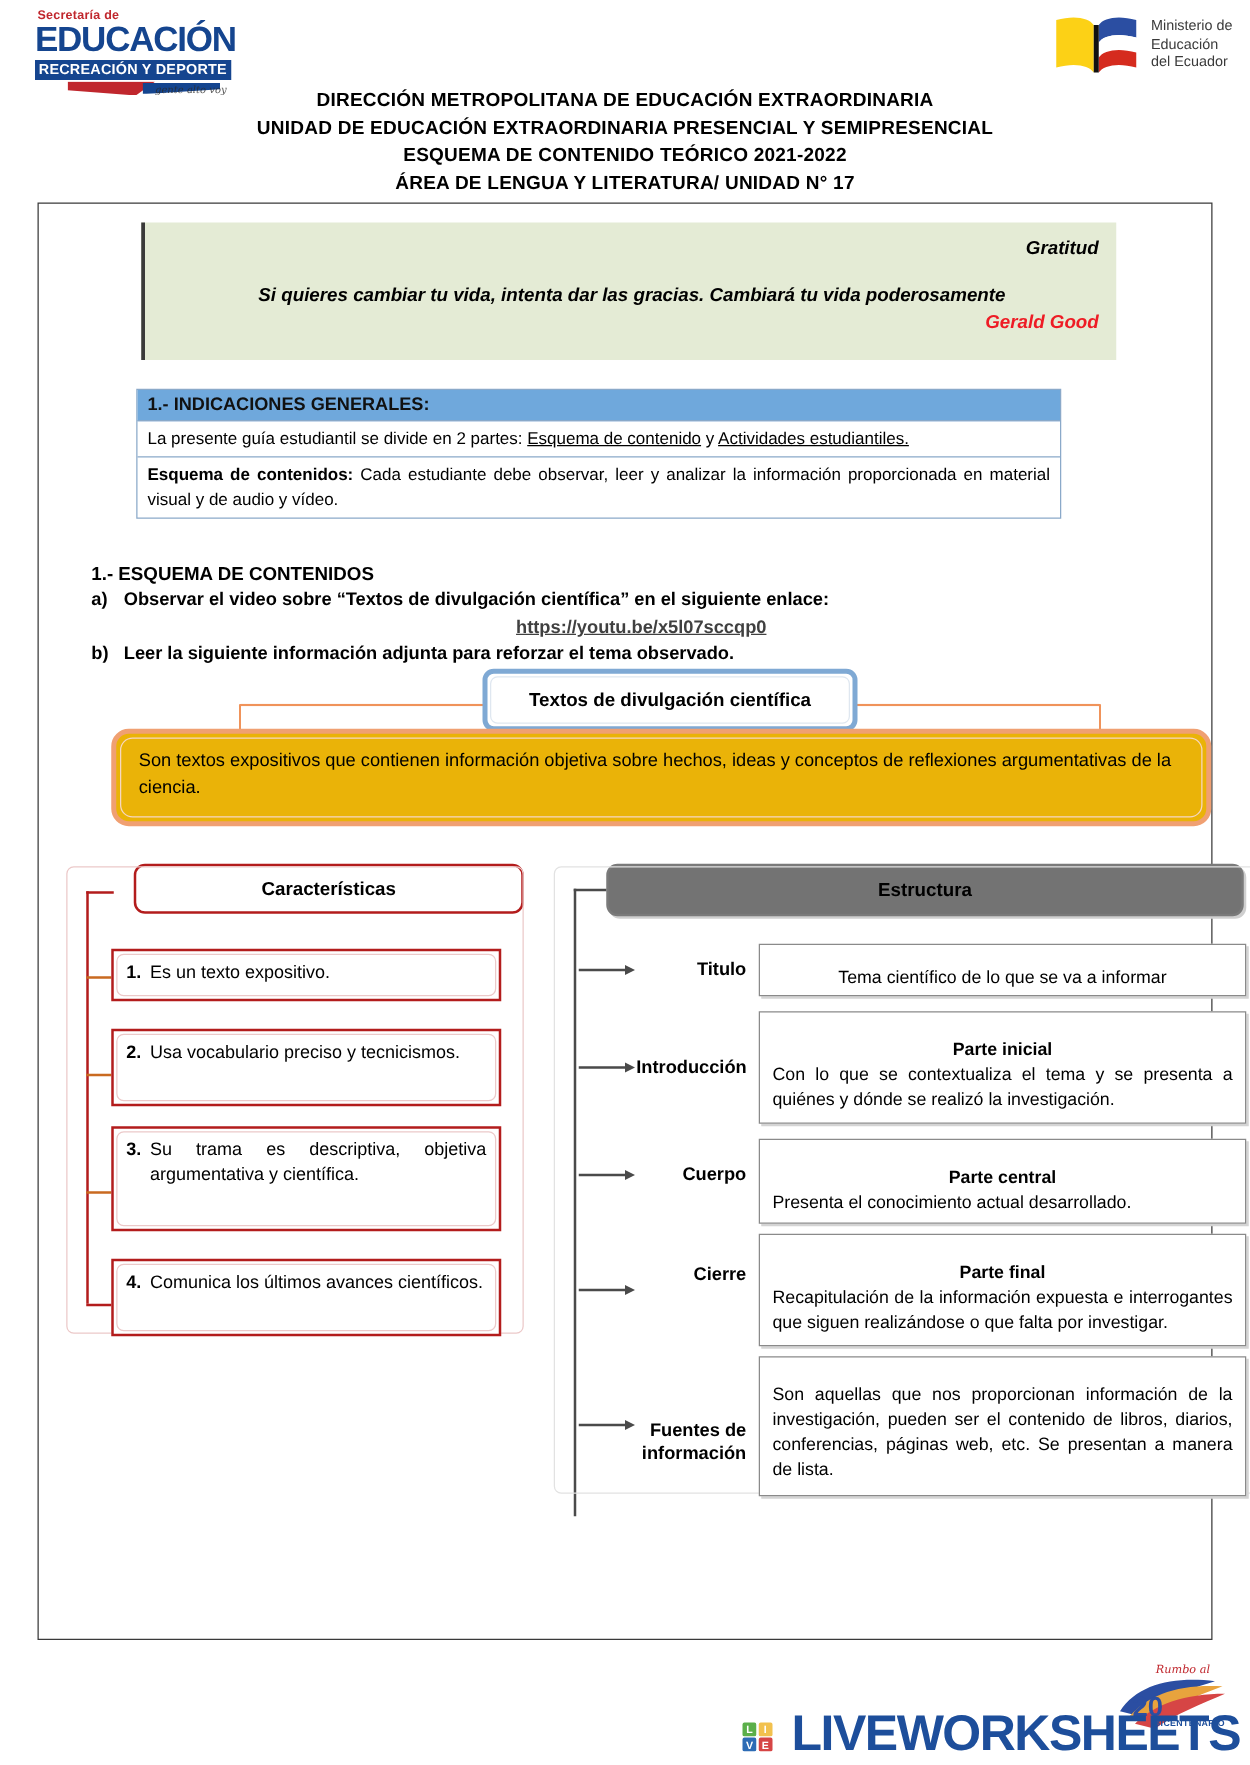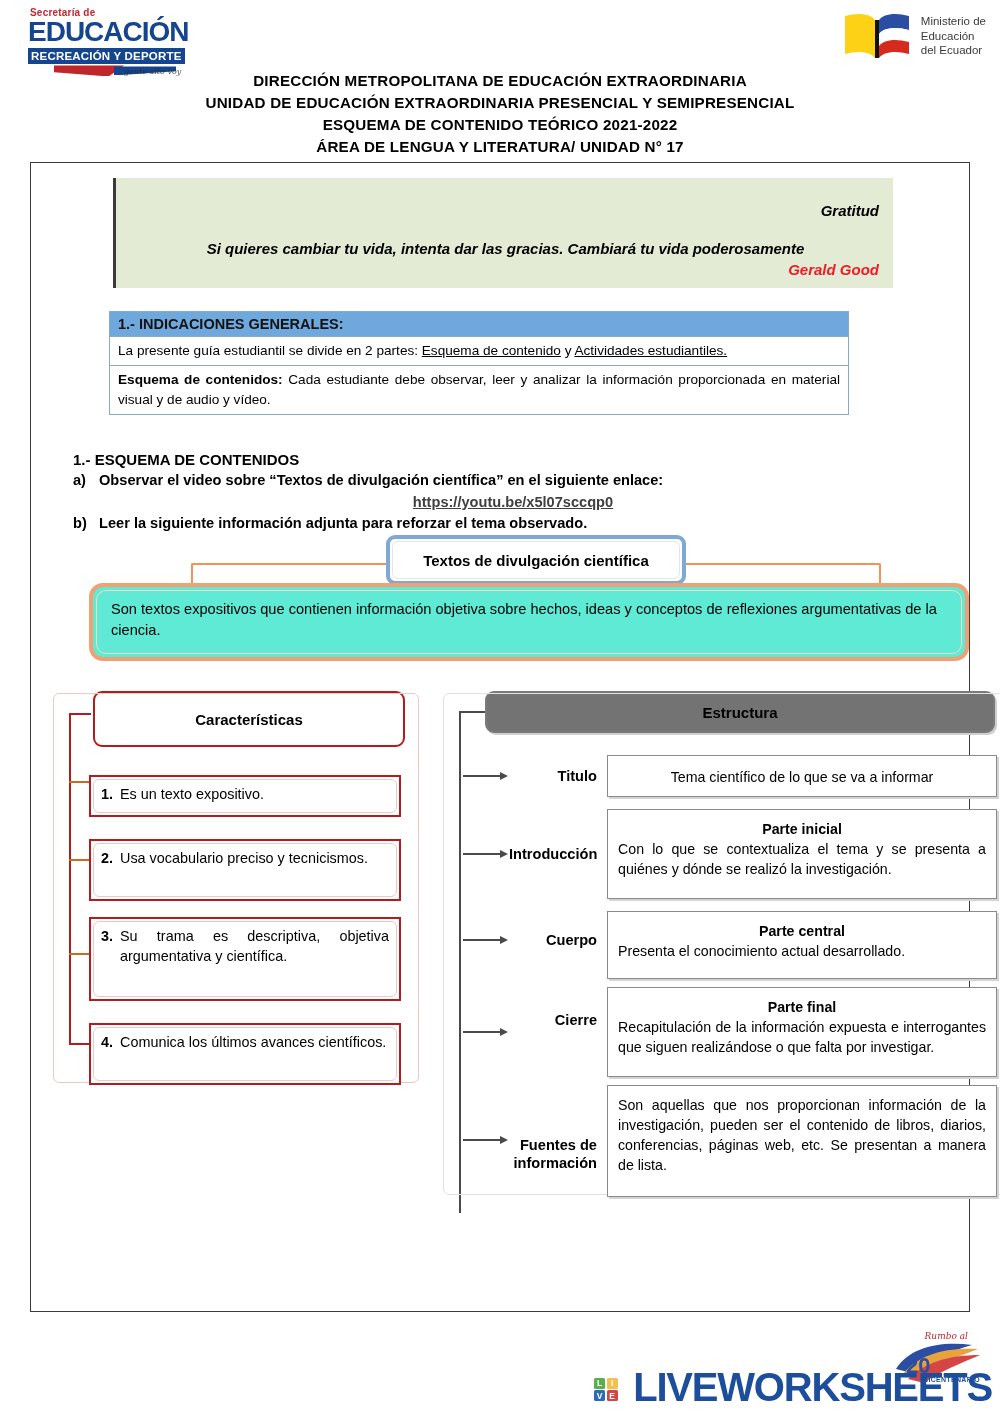--- a/index.html
+++ b/index.html
@@ -46,21 +46,21 @@
   
   .frame {
     position:absolute; left:30px; top:162px; width:940px; height:1150px;
     border:1.6px solid #3a3a3a; background:#fff;
   }
 
   
   .quote {
     position:absolute; left:82px; top:15px; width:780px; height:110px;
     background:#E4EBD5; border-left:3px solid #3a3a3a;
-    padding:24px 14px 8px 16px;
+    padding:12px 14px 8px 16px;
   }
   .quote .title {
     text-align:right; font-style:italic; font-weight:bold; font-size:15px; margin-bottom:20px;
   }
   .quote .body {
     text-align:center; font-style:italic; font-weight:bold; font-size:15px; line-height:1.3;
   }
   .quote .author {
     text-align:right; font-style:italic; font-weight:bold; font-size:15px; color:#EE1C25; margin-top:2px;
   }
@@ -95,33 +95,33 @@
   .cbox-inner {
     position:absolute; left:2px; top:2px; right:2px; bottom:2px;
     border:1px solid #dfe7f0; border-radius:6px; pointer-events:none;
   }
   .orange-bracket {
     position:absolute; left:160px; top:28px; width:690px; height:22px;
     border:2.2px solid #F0935A; border-bottom:none; border-radius:2px;
   }
   .defbox {
     position:absolute; left:58px; top:48px; width:880px; height:78px;
-    border:4px solid #F0A072; border-radius:14px; background:#5eead4;
+    border:4px solid #F0A072; border-radius:14px; background:#eab308;
     padding:12px 18px; font-size:14.6px; line-height:1.45;
   }
   .defbox-inner { position:absolute; left:3px; top:3px; right:3px; bottom:3px;
                   border:1px solid #f6d7c2; border-radius:10px; pointer-events:none; }
 
   
   .cols { position:absolute; left:0; top:528px; right:0; }
 
   
   .left-col { position:absolute; left:20px; top:0; width:370px; }
   .car-head {
-    margin-left:42px; width:312px; height:56px;
+    margin-left:56px; width:312px; height:40px;
     border:2.6px solid #B31C1C; border-radius:9px; background:#fff;
     display:flex; align-items:center; justify-content:center;
     font-weight:bold; font-size:15px;
   }
   .car-head-inner, .car-inner {
     position:absolute; left:2px; top:2px; right:2px; bottom:2px;
     border:1px solid #ecc9c9; border-radius:6px; pointer-events:none;
   }
   .car-item {
     position:relative; margin-left:38px; width:312px;
@@ -167,21 +167,21 @@
   .arrow {
     position:absolute; left:22px; height:1.6px; width:38px; background:#4a4a4a;
   }
   .arrow::after {
     content:""; position:absolute; right:-7px; top:-3.2px;
     border-left:8px solid #4a4a4a; border-top:4.2px solid transparent; border-bottom:4.2px solid transparent;
   }
   .est-box {
     margin-left:166px; width:390px;
     border:1.6px solid #8a8a8a; background:#fff;
-    padding:9px 10px 7px 10px; font-size:14.2px; line-height:1.42;
+    padding:20px 10px 7px 10px; font-size:14.2px; line-height:1.42;
     box-shadow:2px 2px 0 #d4d4d4;
     text-align:justify;
   }
   .est-box .bt { display:block; text-align:center; font-weight:bold; }
 
   
   .footer { position:absolute; left:0; right:0; bottom:0; height:96px; }
   .lw { position:absolute; right:8px; bottom:8px; display:flex; align-items:flex-end; }
   .live-badge { display:grid; grid-template-columns:repeat(3, 11px); grid-template-rows:repeat(2, 11px);
                 gap:1.5px; margin-right:3px; margin-bottom:3px; }

